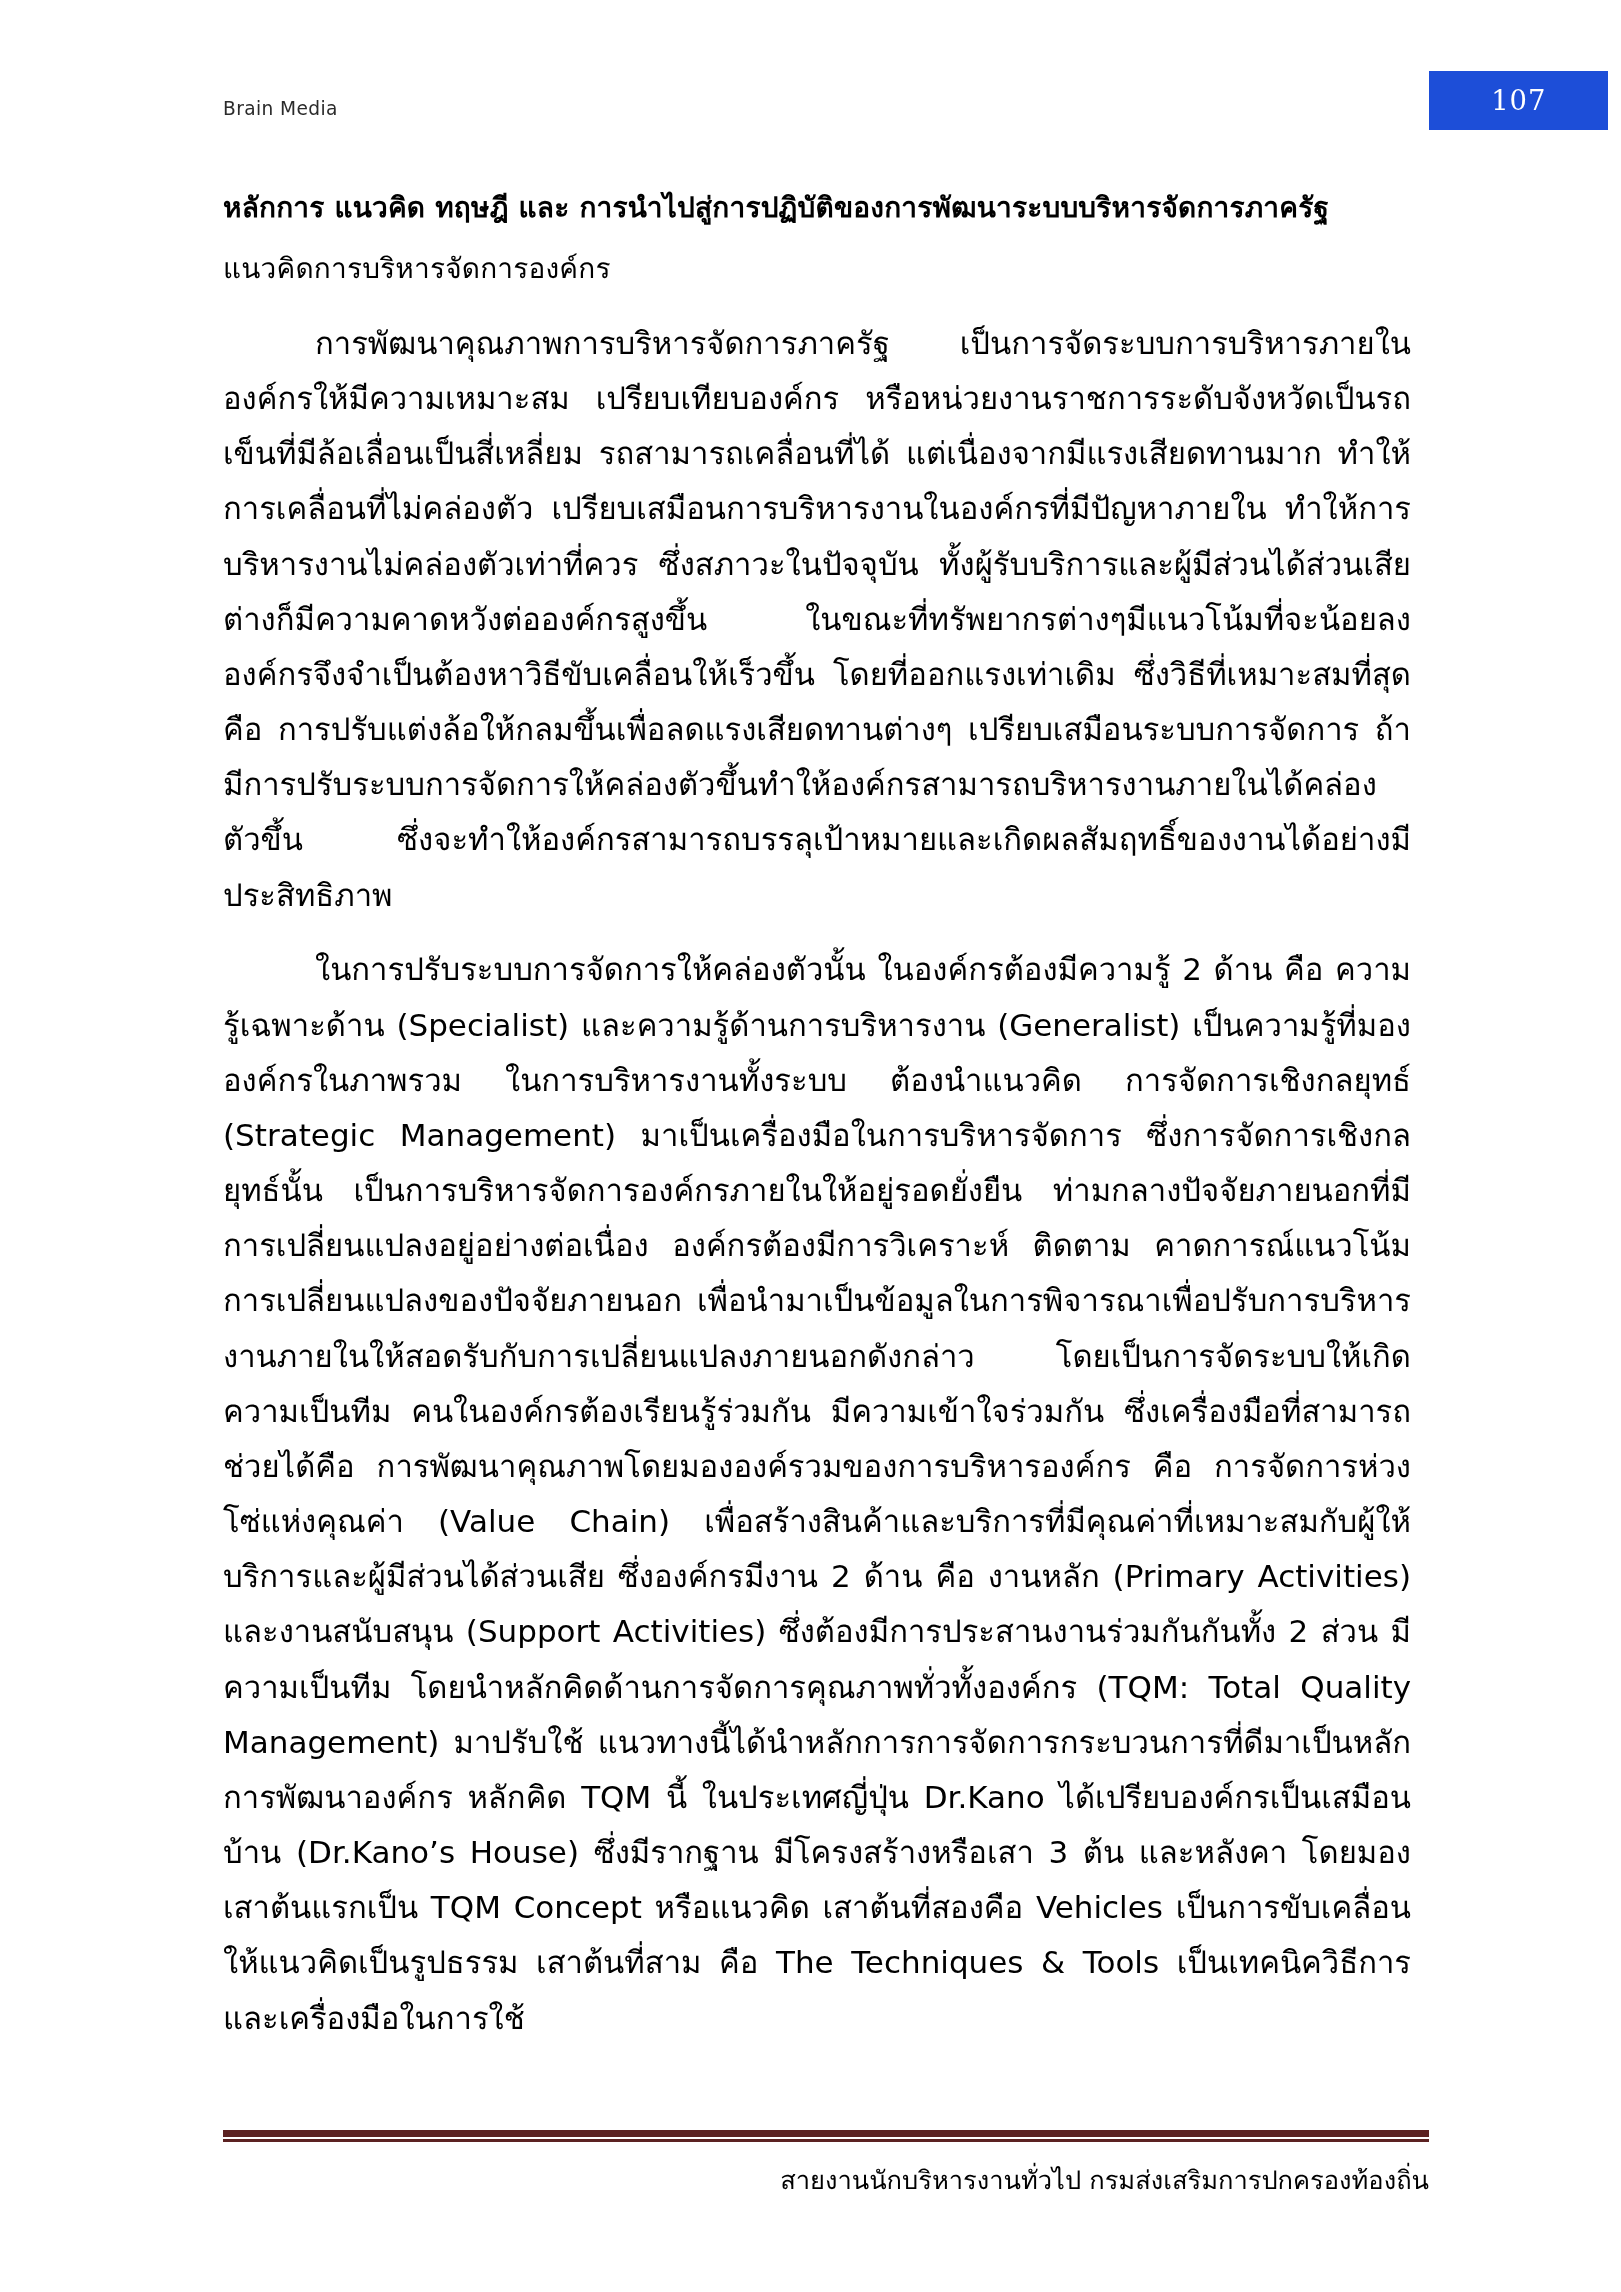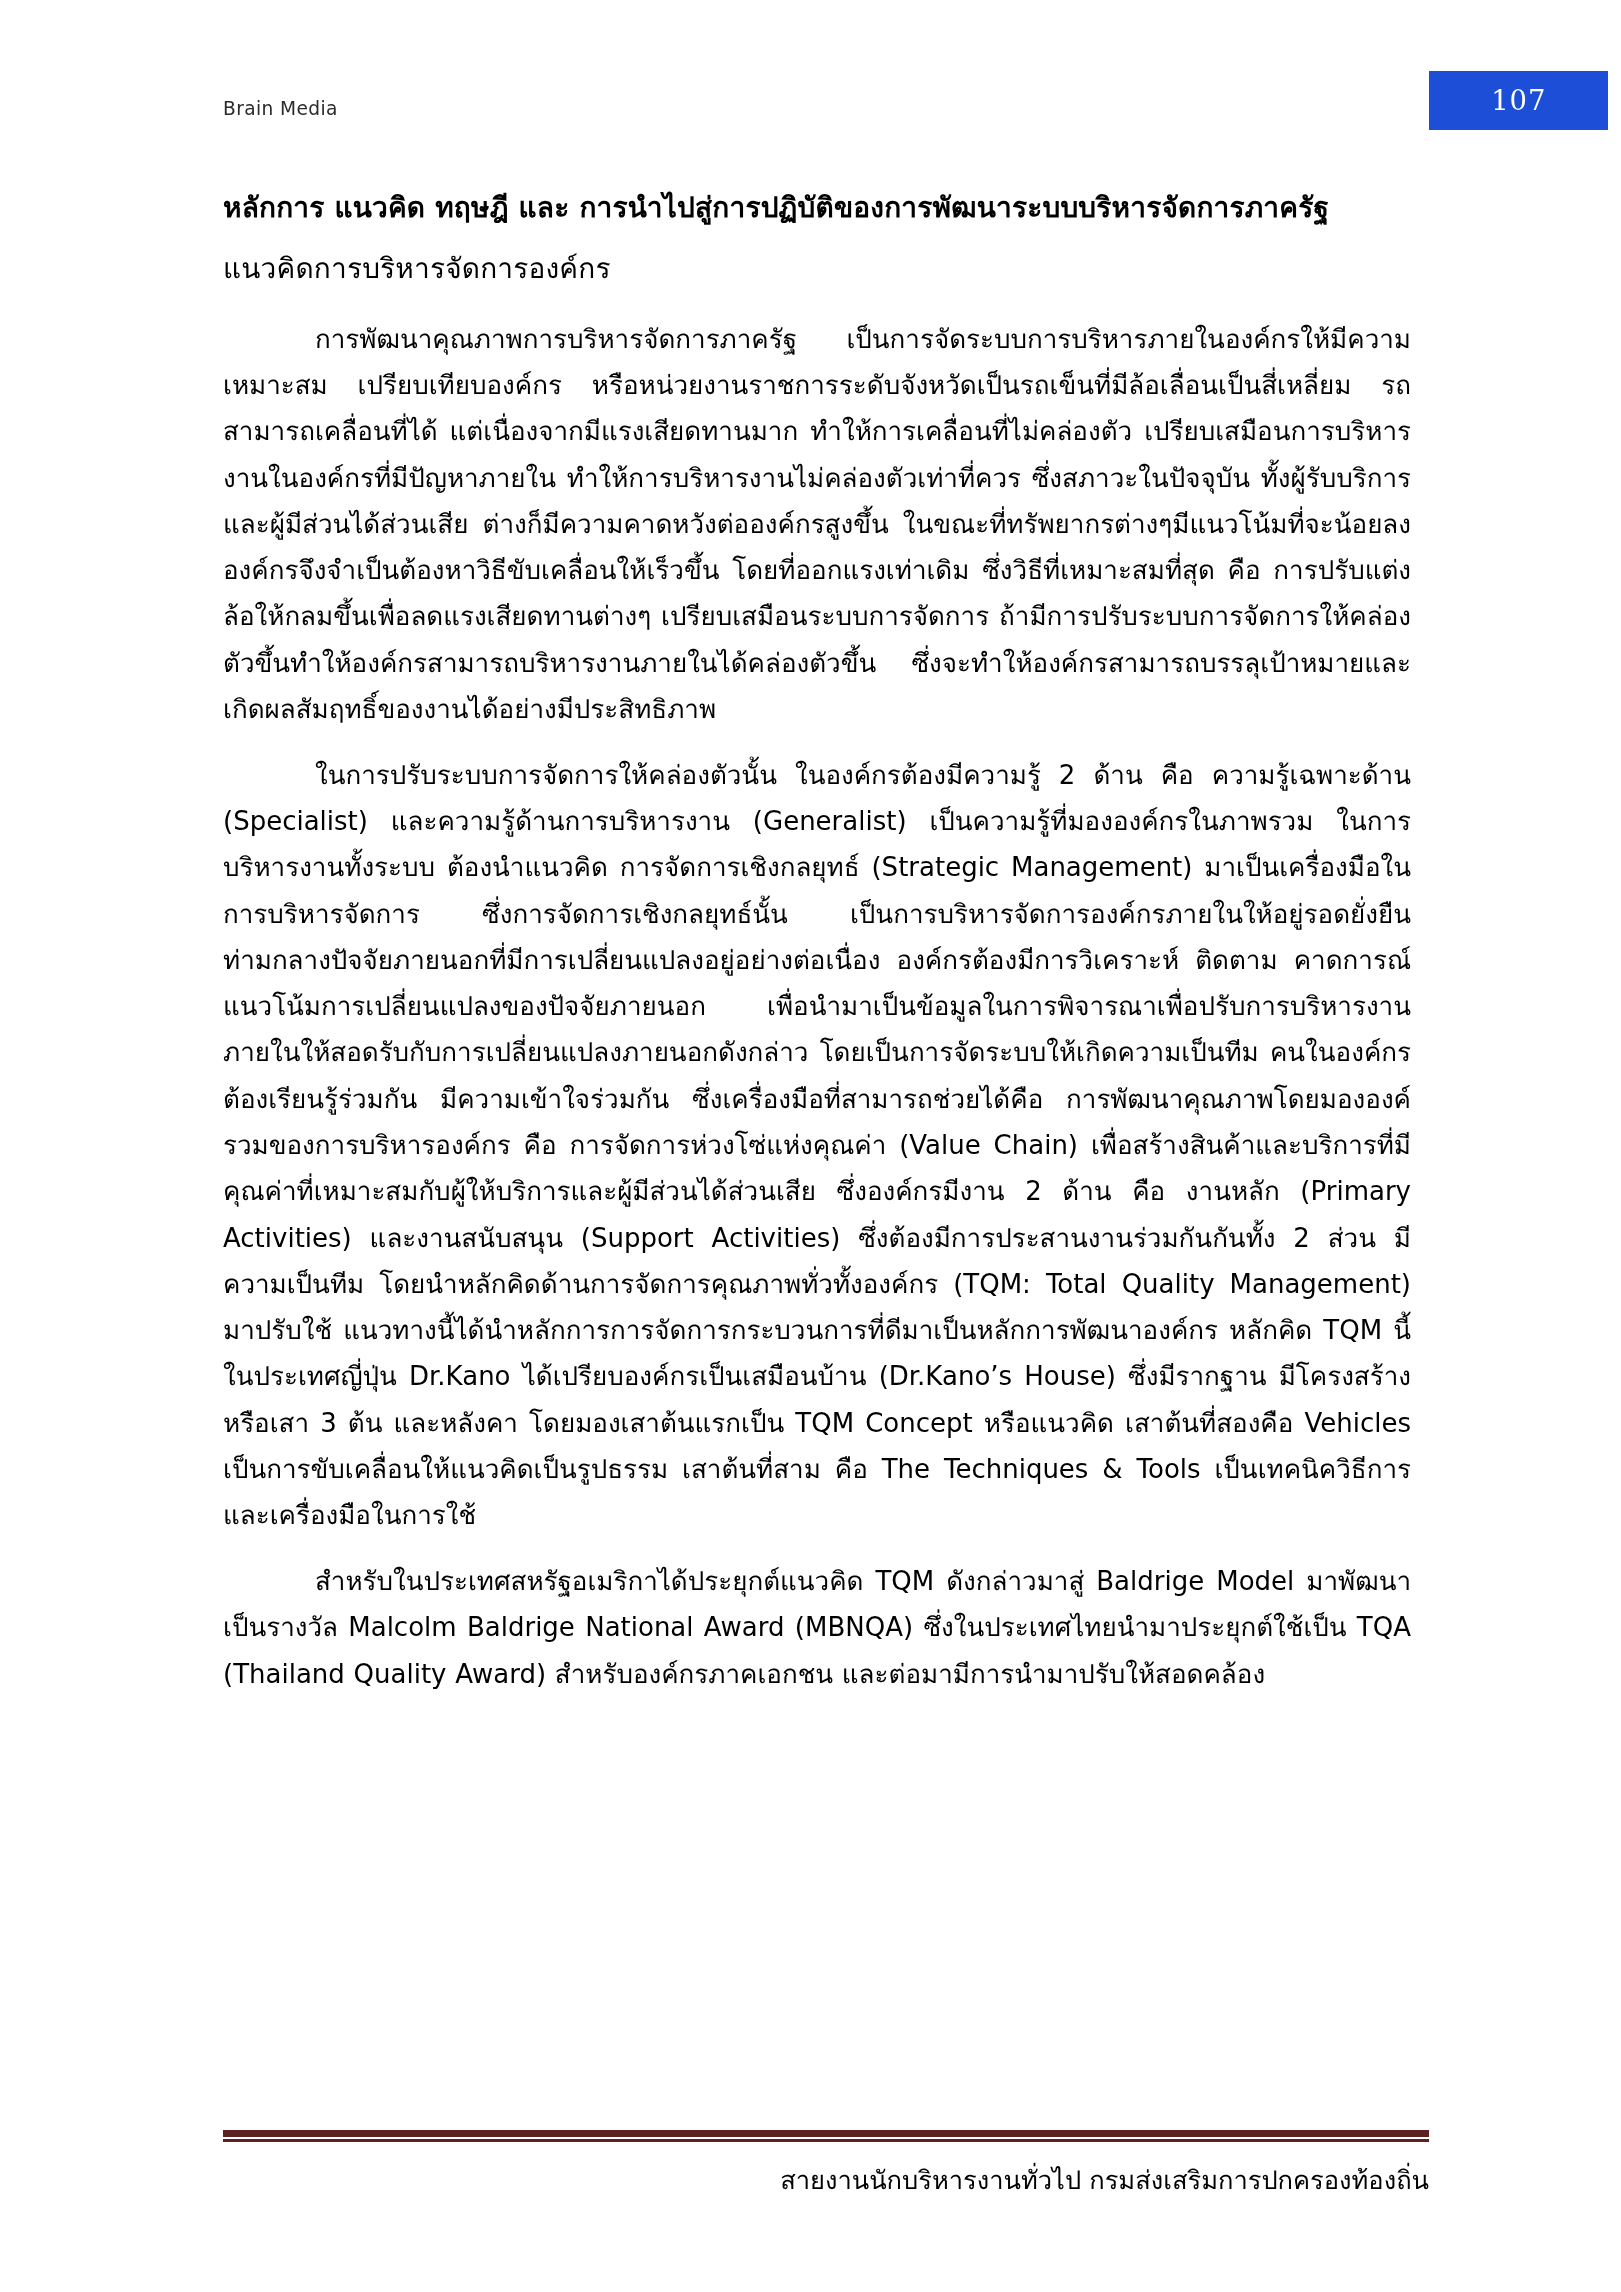--- a/index.html
+++ b/index.html
@@ -66,21 +66,21 @@
   .section-heading {
     font-size: 28px;
     font-weight: normal;
     line-height: 1.55;
     margin: 17.6px 0 25.5px 0;
     text-align: left;
     letter-spacing: 0.2px;
   }
 
   .body-par {
-    font-size: 26px;
+    font-size: 31px;
     line-height: 1.78;
     text-align: justify;
     text-justify: inter-word;
     text-indent: 92px;
     margin: 0 0 19.6px 0;
     word-spacing: 0.5px;
   }
   .body-par:last-of-type {
     margin-bottom: 0;
   }
@@ -129,21 +129,20 @@
   <div class="content">
 
     <h1 class="doc-title">หลักการ แนวคิด ทฤษฎี และ การนำไปสู่การปฏิบัติของการพัฒนาระบบบริหารจัดการภาครัฐ</h1>
 
     <h2 class="section-heading">แนวคิดการบริหารจัดการองค์กร</h2>
 
     <p class="body-par">การพัฒนาคุณภาพการบริหารจัดการภาครัฐ เป็นการจัดระบบการบริหารภายในองค์กรให้มีความเหมาะสม เปรียบเทียบองค์กร หรือหน่วยงานราชการระดับจังหวัดเป็นรถเข็นที่มีล้อเลื่อนเป็นสี่เหลี่ยม รถสามารถเคลื่อนที่ได้ แต่เนื่องจากมีแรงเสียดทานมาก ทำให้การเคลื่อนที่ไม่คล่องตัว เปรียบเสมือนการบริหารงานในองค์กรที่มีปัญหาภายใน ทำให้การบริหารงานไม่คล่องตัวเท่าที่ควร ซึ่งสภาวะในปัจจุบัน ทั้งผู้รับบริการและผู้มีส่วนได้ส่วนเสีย ต่างก็มีความคาดหวังต่อองค์กรสูงขึ้น ในขณะที่ทรัพยากรต่างๆมีแนวโน้มที่จะน้อยลง องค์กรจึงจำเป็นต้องหาวิธีขับเคลื่อนให้เร็วขึ้น โดยที่ออกแรงเท่าเดิม ซึ่งวิธีที่เหมาะสมที่สุด คือ การปรับแต่งล้อให้กลมขึ้นเพื่อลดแรงเสียดทานต่างๆ เปรียบเสมือนระบบการจัดการ ถ้ามีการปรับระบบการจัดการให้คล่องตัวขึ้นทำให้องค์กรสามารถบริหารงานภายในได้คล่องตัวขึ้น ซึ่งจะทำให้องค์กรสามารถบรรลุเป้าหมายและเกิดผลสัมฤทธิ์ของงานได้อย่างมีประสิทธิภาพ</p>
 
     <p class="body-par">ในการปรับระบบการจัดการให้คล่องตัวนั้น ในองค์กรต้องมีความรู้ 2 ด้าน คือ ความรู้เฉพาะด้าน (Specialist) และความรู้ด้านการบริหารงาน (Generalist) เป็นความรู้ที่มององค์กรในภาพรวม ในการบริหารงานทั้งระบบ ต้องนำแนวคิด การจัดการเชิงกลยุทธ์ (Strategic Management) มาเป็นเครื่องมือในการบริหารจัดการ ซึ่งการจัดการเชิงกลยุทธ์นั้น เป็นการบริหารจัดการองค์กรภายในให้อยู่รอดยั่งยืน ท่ามกลางปัจจัยภายนอกที่มีการเปลี่ยนแปลงอยู่อย่างต่อเนื่อง องค์กรต้องมีการวิเคราะห์ ติดตาม คาดการณ์แนวโน้มการเปลี่ยนแปลงของปัจจัยภายนอก เพื่อนำมาเป็นข้อมูลในการพิจารณาเพื่อปรับการบริหารงานภายในให้สอดรับกับการเปลี่ยนแปลงภายนอกดังกล่าว โดยเป็นการจัดระบบให้เกิดความเป็นทีม คนในองค์กรต้องเรียนรู้ร่วมกัน มีความเข้าใจร่วมกัน ซึ่งเครื่องมือที่สามารถช่วยได้คือ การพัฒนาคุณภาพโดยมององค์รวมของการบริหารองค์กร คือ การจัดการห่วงโซ่แห่งคุณค่า (Value Chain) เพื่อสร้างสินค้าและบริการที่มีคุณค่าที่เหมาะสมกับผู้ให้บริการและผู้มีส่วนได้ส่วนเสีย ซึ่งองค์กรมีงาน 2 ด้าน คือ งานหลัก (Primary Activities) และงานสนับสนุน (Support Activities) ซึ่งต้องมีการประสานงานร่วมกันกันทั้ง 2 ส่วน มีความเป็นทีม โดยนำหลักคิดด้านการจัดการคุณภาพทั่วทั้งองค์กร (TQM: Total Quality Management) มาปรับใช้ แนวทางนี้ได้นำหลักการการจัดการกระบวนการที่ดีมาเป็นหลักการพัฒนาองค์กร หลักคิด TQM นี้ ในประเทศญี่ปุ่น Dr.Kano ได้เปรียบองค์กรเป็นเสมือนบ้าน (Dr.Kano’s House) ซึ่งมีรากฐาน มีโครงสร้างหรือเสา 3 ต้น และหลังคา โดยมองเสาต้นแรกเป็น TQM Concept หรือแนวคิด เสาต้นที่สองคือ Vehicles เป็นการขับเคลื่อนให้แนวคิดเป็นรูปธรรม เสาต้นที่สาม คือ The Techniques &amp; Tools เป็นเทคนิควิธีการและเครื่องมือในการใช้</p>
 
-    <p class="body-par">สำหรับในประเทศสหรัฐอเมริกาได้ประยุกต์แนวคิด TQM ดังกล่าวมาสู่ Baldrige Model มาพัฒนาเป็นรางวัล Malcolm Baldrige National Award (MBNQA) ซึ่งในประเทศไทยนำมาประยุกต์ใช้เป็น TQA (Thailand Quality Award) สำหรับองค์กรภาคเอกชน และต่อมามีการนำมาปรับให้สอดคล้อง</p>
 
   </div>
 
   <div class="footer-rule">
     <div class="rule-thick" style="background: rgb(92, 34, 34);"></div>
     <div class="rule-gap"></div>
     <div class="rule-thin" style="background: rgb(92, 34, 34);"></div>
   </div>
 
   <div class="footer-text">สายงานนักบริหารงานทั่วไป กรมส่งเสริมการปกครองท้องถิ่น</div>

